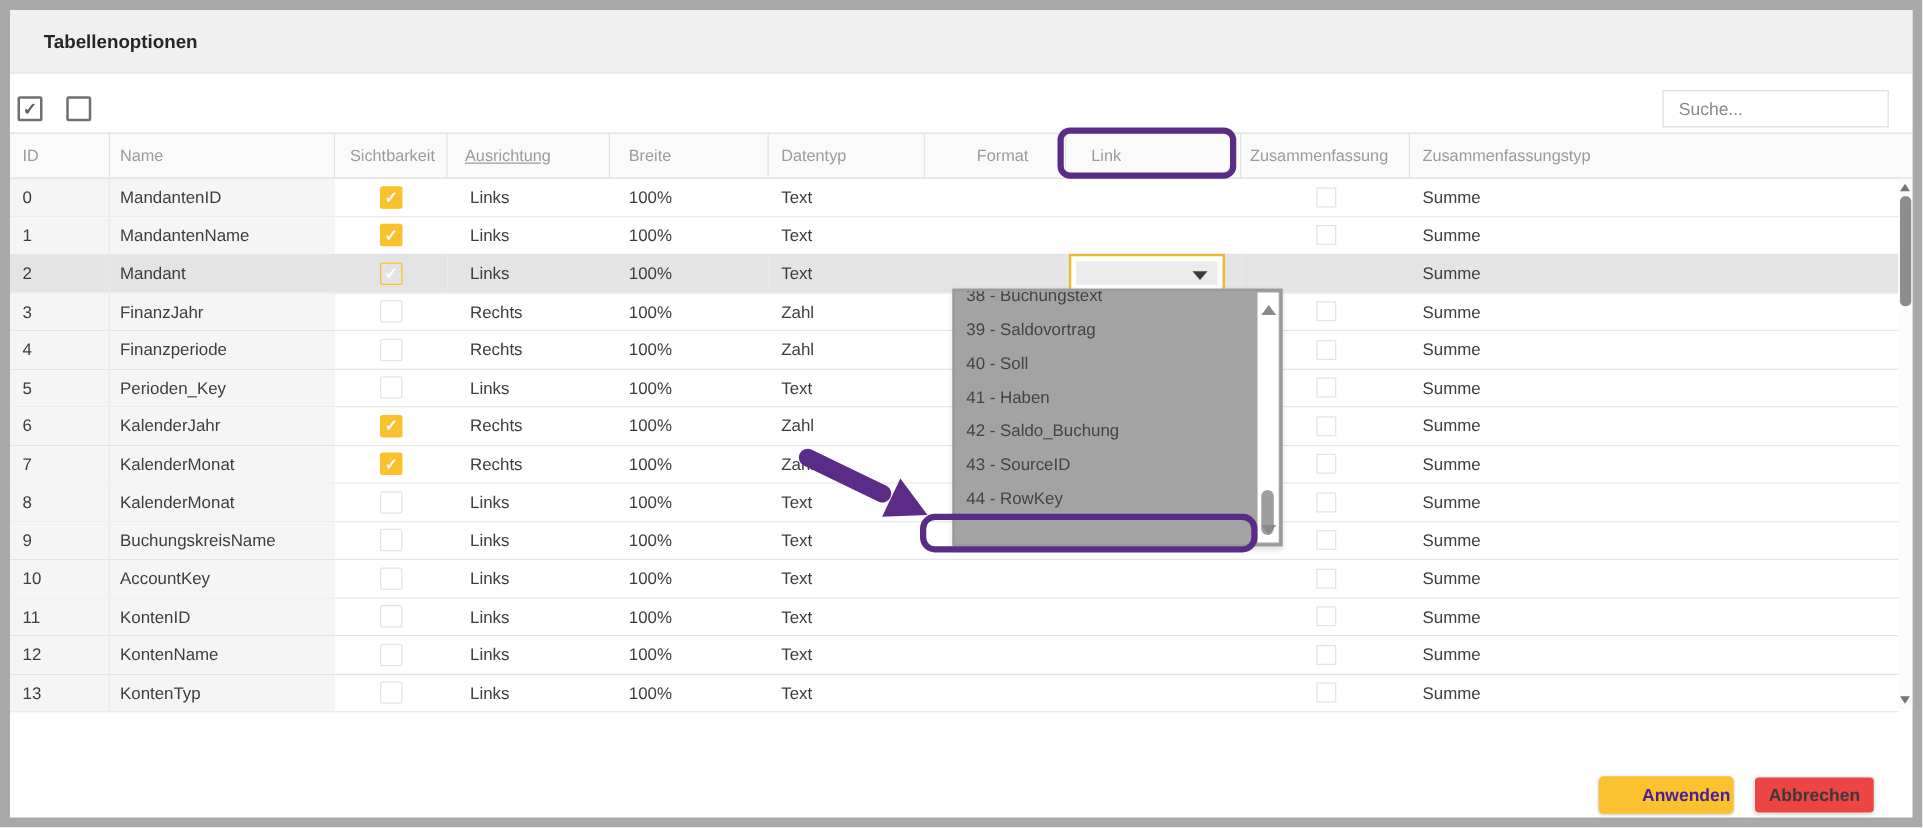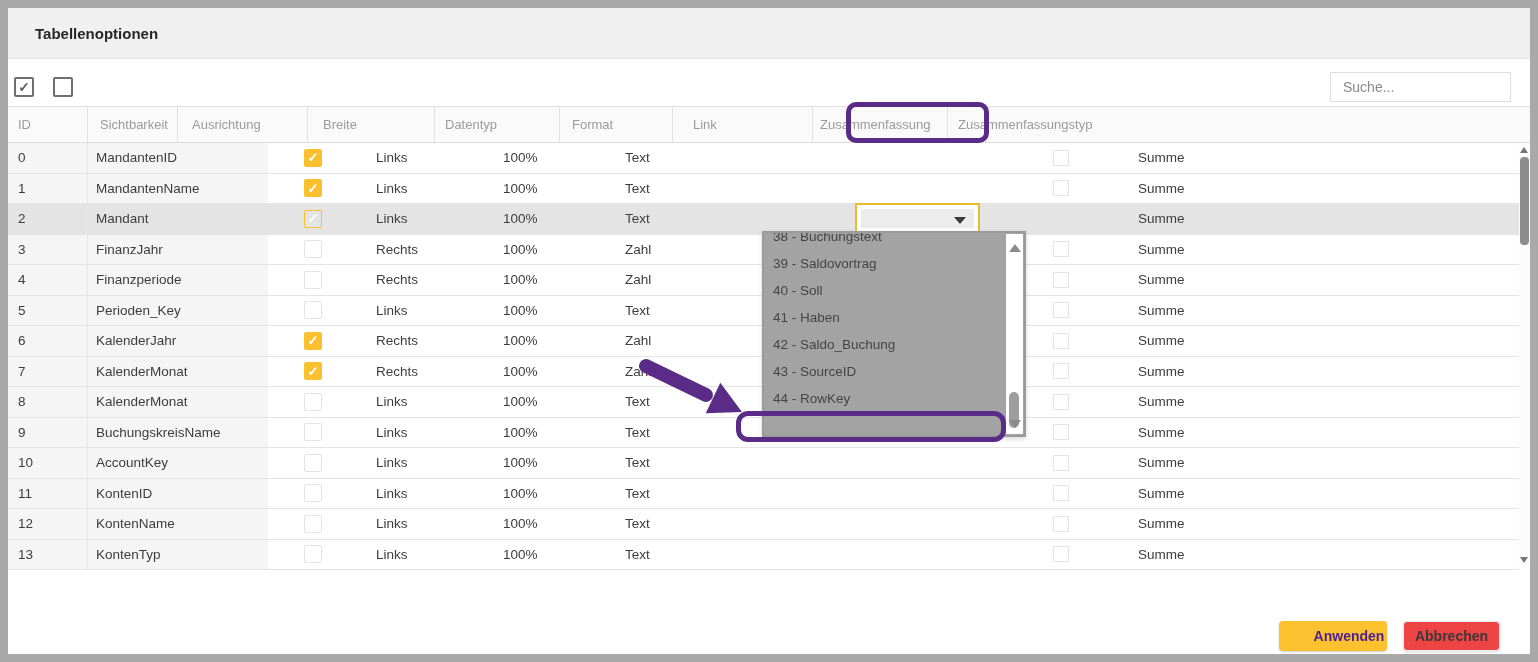--- a/index.html
+++ b/index.html
@@ -23,22 +23,22 @@
 
   
   .thead { position:absolute; left:0; top:98px; width:1522px; height:37px; background:#fafafa;
            border-top:1px solid #e0e0e0; border-bottom:1px solid #dcdcdc; display:flex; }
   .thead .hcell { font-size:13px; color:#9b9b9b; line-height:35px; border-right:1px solid #e2e2e2; overflow:hidden; white-space:nowrap; }
   .thead .hcell:last-child { border-right:none; }
 
   
   .c-id{width:80px;} .c-name{width:180px;} .c-vis{width:90px;} .c-align{width:130px;} .c-width{width:127px;}
   .c-type{width:125px;} .c-format{width:113px;} .c-link{width:140px;} .c-sum{width:135px;} .c-sumtype{flex:1;}
-  .p-id{padding-left:10px;} .p-name{padding-left:8px;} .p-vis{padding-left:12px;} .p-align{padding-left:14px;}
-  .p-width{padding-left:15px;} .p-type{padding-left:10px;} .p-format{padding-left:12px;} .p-link{padding-left:20px;}
+  .p-id{padding-left:10px;} .p-name{padding-left:8px;} .p-vis{padding-left:12px;} .p-align{padding-left:14px;text-decoration:underline;}
+  .p-width{padding-left:15px;} .p-type{padding-left:10px;} .p-format{padding-left:12px;text-align:center;} .p-link{padding-left:20px;}
   .p-sum{padding-left:7px;} .p-sumtype{padding-left:10px;}
 
   
   .tbody { position:absolute; left:0; top:135px; width:1511px; height:427px; overflow:hidden; }
   .row { display:flex; height:30.5px; border-bottom:1px solid #e4e4e4; background:#fff; }
   .cell { font-size:13.5px; color:#3d3d3d; line-height:29.5px; white-space:nowrap; overflow:hidden; }
   .row .c-id { background:#f5f5f5; border-right:1px solid #e7e7e7; padding-left:10px; }
   .row .c-name { background:#f5f5f5; padding-left:8px; }
   .row .c-align { padding-left:18px; }
   .row .c-width { padding-left:15px; }
@@ -103,20 +103,21 @@
     <div class="toolbar">
       <div class="tb-cb one">
         <span>✓</span>
       </div>
       <div class="tb-cb two"></div>
       <input class="search" type="text" placeholder="Suche..." style="">
     </div>
 
     <div class="thead" id="thead">
         <div class="hcell c-id p-id">ID</div>
+        <div class="hcell c-name p-name">Name</div>
         <div class="hcell c-vis p-vis">Sichtbarkeit</div>
         <div class="hcell c-align p-align">Ausrichtung</div>
         <div class="hcell c-width p-width">Breite</div>
         <div class="hcell c-type p-type">Datentyp</div>
         <div class="hcell c-format p-format">Format</div>
         <div class="hcell c-link p-link">Link</div>
         <div class="hcell c-sum p-sum">Zusammenfassung</div>
         <div class="hcell c-sumtype p-sumtype">Zusammenfassungstyp</div>
       </div>
 

